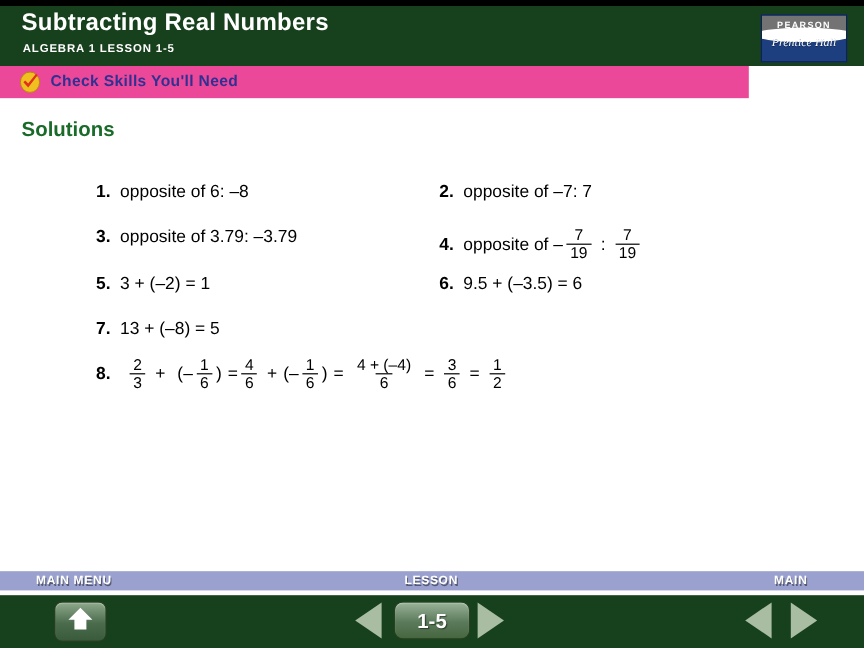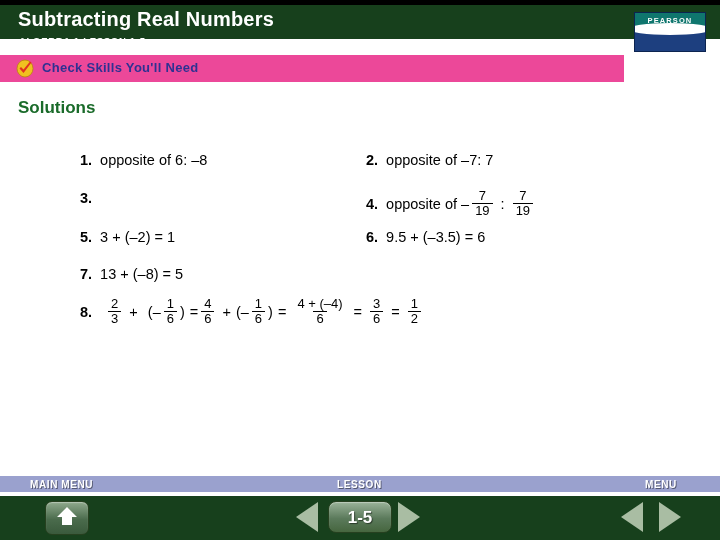--- a/index.html
+++ b/index.html
@@ -20,21 +20,21 @@
     position: absolute;
     left: 0; top: 0;
     width: 720px; height: 5px;
     background: #000000;
   }
 
   
   .header {
     position: absolute;
     left: 0; top: 5px;
-    width: 720px; height: 34px;
+    width: 720px; height: 50px;
     background: #17401c;
   }
   .header-title {
     position: absolute;
     left: 18px; top: 3px;
     font-size: 20px;
     font-weight: bold;
     color: #ffffff;
     letter-spacing: 0.2px;
     white-space: nowrap;
@@ -54,21 +54,21 @@
     width: 72px; height: 40px;
     background: #1d3f7f;
     border: 1px solid #0c2450;
     box-sizing: border-box;
     overflow: hidden;
   }
   .logo-top {
     position: absolute;
     left: 0; top: 0;
     width: 100%; height: 15px;
-    background: #0f766e;
+    background: #737373;
     color: #ffffff;
     font-size: 7.5px;
     font-weight: bold;
     letter-spacing: 1.1px;
     text-align: center;
     line-height: 15px;
   }
   .logo-swoosh {
     position: absolute;
     left: -10%; top: 10px;
@@ -255,20 +255,21 @@
 
 <div class="top-strip"></div>
 
 <div class="header">
   <div class="header-title">Subtracting Real Numbers</div>
   <div class="header-subtitle">ALGEBRA 1  LESSON 1-5</div>
 
   <div class="logo">
     <div class="logo-top">PEARSON</div>
     <div class="logo-swoosh"></div>
+    <div class="logo-bottom">Prentice Hall</div>
   </div>
 </div>
 
 <div class="banner">
   <span class="banner-icon">
     <svg width="19" height="19" viewBox="0 0 19 19">
       <ellipse cx="9" cy="9.5" rx="8" ry="8.5" fill="#f0c020" stroke="#b8860b" stroke-width="0.8"></ellipse>
       <path d="M3.5 9.5 L7.5 14 L15.5 3.5 L14 2.5 L7.5 10.5 L5 8 Z" fill="#e03020"></path>
     </svg>
   </span>
@@ -283,20 +284,21 @@
     <span class="num">1.</span>
     <span>opposite of 6: –8</span>
   </div>
   <div class="prob col-right r1">
     <span class="num">2.</span>
     <span>opposite of –7: 7</span>
   </div>
 
   <div class="prob col-left r2">
     <span class="num">3.</span>
+    <span>opposite of 3.79: –3.79</span>
   </div>
   <div class="prob col-right r2">
     <span class="num">4.</span>
     <span>opposite of –</span>
     <span class="frac">
       <span class="top-n">7</span>
       <span class="bot-n">19</span>
     </span>
     <span class="sp"></span>
     <span>:</span>
@@ -374,21 +376,21 @@
       <span class="top-n">1</span>
       <span class="bot-n">2</span>
     </span>
   </div>
 
 </div>
 
 <div class="footer-bar">
   <span class="footer-label lbl-main">MAIN MENU</span>
   <span class="footer-label lbl-lesson">LESSON</span>
-  <span class="footer-label lbl-page">MENU</span>
+  <span class="footer-label lbl-page">MAIN</span>
 </div>
 
 <div class="footer">
 
   <div class="home-btn">
     <span class="home-glyph">
       <svg width="22" height="20" viewBox="0 0 22 20">
         <path d="M11 1 L21 11 L16 11 L16 19 L6 19 L6 11 L1 11 Z" fill="#ffffff"></path>
       </svg>
     </span>

